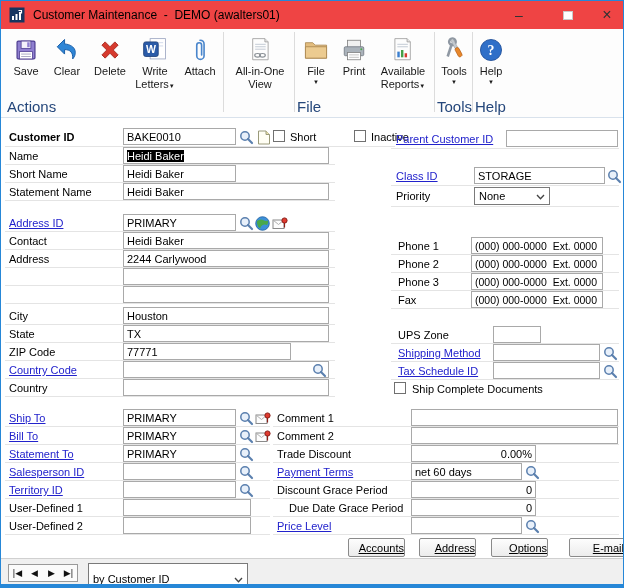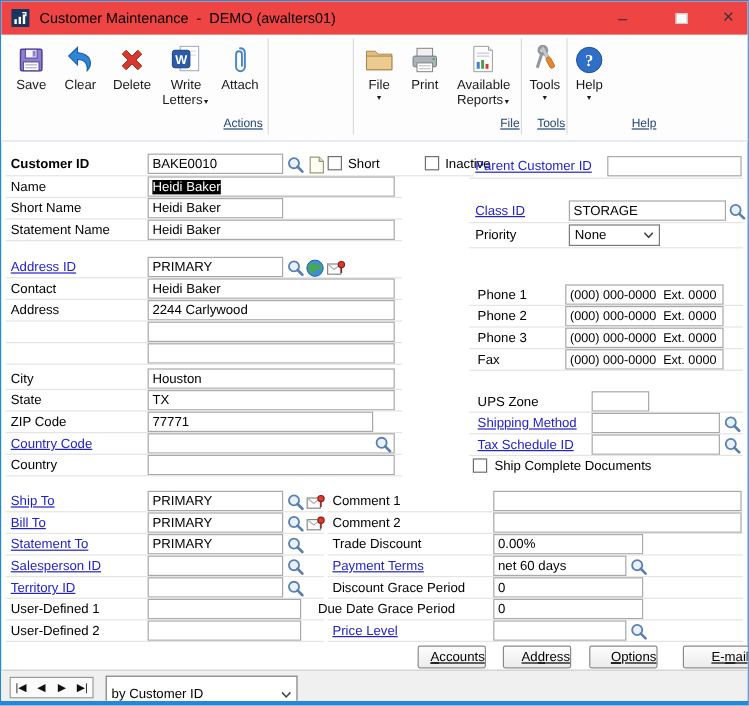--- a/index.html
+++ b/index.html
@@ -15,28 +15,28 @@
   .title{ position:absolute; left:32px; top:7px; font-size:12px; color:#000; white-space:pre; }
   .wctl{ position:absolute; top:0; width:30px; height:28px; display:flex; align-items:center; justify-content:center; font-size:14px; color:#333; cursor:pointer; }
   .maxbox{ width:10px; height:9px; border:1px solid #c9c9c9; background:#fff; }
   
   .toolbar{ position:absolute; left:0; top:28px; width:100%; height:89px; background:#fdfdfd; border-bottom:1px solid #d9e2ec; }
   .tsep{ position:absolute; top:3px; height:80px; width:1px; background:#dcdcdc; }
   .tbtn{ position:absolute; top:4px; display:flex; flex-direction:column; align-items:center; cursor:pointer; }
   .ticon{ height:30px; display:flex; align-items:flex-end; justify-content:center; margin-bottom:2px; }
   .tlbl{ font-size:11px; line-height:13px; color:#1a1a1a; white-space:nowrap; }
   .tarrow{ font-size:6px; color:#1a1a1a; line-height:8px; }
-  .tgrouplbl{ position:absolute; top:69px; font-size:10px; color:#25477b; text-align:right;text-decoration:underline; }
+  .tgrouplbl{ position:absolute; top:69px; font-size:15px; color:#25477b; text-align:left; }
   
   .lbl{ position:absolute; font-size:11px; color:#000; white-space:nowrap; }
   .bold{ font-weight:bold; }
   .link{ color:#2222cc; text-decoration:underline; cursor:pointer; }
   .field{ position:absolute; height:17px; background:#fff; border:1px solid #a9a9a9; font-size:11px; color:#000;
           display:flex; align-items:center; padding:0 3px; white-space:pre; overflow:hidden; }
-  .num{ }
+  .num{ justify-content:flex-end; }
   .sel{ background:#000; color:#fff; }
   .rowline{ position:absolute; height:1px; background:#e4e4e4; }
   .cb{ position:absolute; width:12px; height:12px; border:1px solid #707070; background:#fff; cursor:pointer; }
   .iconbtn{ position:absolute; width:17px; height:17px; display:flex; align-items:center; justify-content:center; cursor:pointer; }
   .combo{ position:absolute; height:18px; background:#fff; border:1px solid #7a7a7a; font-size:11px;
           display:flex; align-items:center; justify-content:space-between; padding:0 4px; cursor:pointer; }
   
   .fbtn{ position:absolute; top:537px; height:19px; border:1px solid #8a8a8a; border-radius:2px;
          background:linear-gradient(#fdfdfd,#ececec); font-size:11px; display:flex; align-items:center; justify-content:flex-end; cursor:pointer;text-decoration:underline; }
   .fbtn .key{ text-decoration:underline; }
@@ -112,20 +112,35 @@
     </div>
     <div class="tbtn" style="left:178px;width:42px">
       <span class="ticon">
           <svg width="26" height="26" viewBox="0 0 32 32">
             <path d="M16 4 C19.5 4 21 6.5 21 9 L21 23 C21 25.5 19 27.5 16.5 27.5 C14 27.5 12 25.5 12 23 L12 10 C12 8.3 13.3 7 15 7 C16.7 7 18 8.3 18 10 L18 22" fill="none" stroke="#4a86cc" stroke-width="2" stroke-linecap="round"></path>
           </svg>
         </span>
       <span class="tlbl">Attach</span>
     </div>
     <div class="tsep" style="left:222px"></div>
+    <div class="tbtn" style="left:228px;width:62px">
+      <span class="ticon">
+          <svg width="26" height="26" viewBox="0 0 32 32">
+            <path d="M7 2 L22 2 L26 6 L26 28 L7 28 Z" fill="#fdfdfd" stroke="#9a9a9a"></path>
+            <path d="M22 2 L22 6 L26 6" fill="#e8e8e8" stroke="#9a9a9a"></path>
+            <line x1="10" y1="9" x2="23" y2="9" stroke="#b8c0cc"></line>
+            <line x1="10" y1="12" x2="23" y2="12" stroke="#b8c0cc"></line>
+            <line x1="10" y1="15" x2="23" y2="15" stroke="#b8c0cc"></line>
+            <ellipse cx="13" cy="22.5" rx="3.5" ry="2.2" fill="none" stroke="#8a9096" stroke-width="1.5"></ellipse>
+            <ellipse cx="19" cy="22.5" rx="3.5" ry="2.2" fill="none" stroke="#8a9096" stroke-width="1.5"></ellipse>
+          </svg>
+        </span>
+      <span class="tlbl">All-in-One</span>
+      <span class="tlbl">View</span>
+    </div>
     <div class="tsep" style="left:293px"></div>
     <div class="tbtn" style="left:297px;width:36px">
       <span class="ticon">
           <svg width="26" height="26" viewBox="0 0 32 32">
             <path d="M3 7 L12 7 L15 10 L29 10 L29 26 L3 26 Z" fill="#e3bd7e" stroke="#a8854e"></path>
             <path d="M3 12 L29 12 L29 26 L3 26 Z" fill="#eccb90" stroke="#a8854e"></path>
           </svg>
         </span>
       <span class="tlbl">File</span>
       <span class="tarrow">▼</span>
@@ -264,21 +279,21 @@
 
   <span class="lbl" style="left:8px;top:309px">City</span>
   <div class="field" style="left:122px;top:306px;width:206px"><span>Houston</span></div>
   <div class="rowline" style="left:4px;top:323px;width:330px"></div>
 
   <span class="lbl" style="left:8px;top:327px">State</span>
   <div class="field" style="left:122px;top:324px;width:206px"><span>TX</span></div>
   <div class="rowline" style="left:4px;top:341px;width:330px"></div>
 
   <span class="lbl" style="left:8px;top:345px">ZIP Code</span>
-  <div class="field" style="left:122px;top:342px;width:188px"><span>77771</span></div>
+  <div class="field" style="left:122px;top:342px;width:168px"><span>77771</span></div>
   <div class="rowline" style="left:4px;top:359px;width:330px"></div>
 
   <span class="lbl link" style="left:8px;top:363px">Country Code</span>
   <div class="field" style="left:122px;top:360px;width:206px"><span></span></div>
   <span class="iconbtn" style="left:310px;top:361px">
       <svg width="15" height="15" viewBox="0 0 15 15">
         <circle cx="6" cy="6" r="4.2" fill="#e8f0fa" stroke="#5a7fae" stroke-width="1.5"></circle>
         <line x1="9" y1="9" x2="13" y2="13" stroke="#5a7fae" stroke-width="2.2" stroke-linecap="round"></line>
       </svg>
     </span>
@@ -447,21 +462,21 @@
         <circle cx="6" cy="6" r="4.2" fill="#e8f0fa" stroke="#5a7fae" stroke-width="1.5"></circle>
         <line x1="9" y1="9" x2="13" y2="13" stroke="#5a7fae" stroke-width="2.2" stroke-linecap="round"></line>
       </svg>
     </span>
   <div class="rowline" style="left:272px;top:479px;width:346px"></div>
 
   <span class="lbl" style="left:276px;top:483px">Discount Grace Period</span>
   <div class="field num" style="left:410px;top:480px;width:125px"><span>0</span></div>
   <div class="rowline" style="left:272px;top:497px;width:346px"></div>
 
-  <span class="lbl" style="left:264px;top:501px">Due Date Grace Period</span>
+  <span class="lbl" style="left:288px;top:501px">Due Date Grace Period</span>
   <div class="field num" style="left:410px;top:498px;width:125px"><span>0</span></div>
   <div class="rowline" style="left:272px;top:515px;width:346px"></div>
 
   <span class="lbl link" style="left:276px;top:519px">Price Level</span>
   <div class="field" style="left:410px;top:516px;width:111px"><span></span></div>
   <span class="iconbtn" style="left:523px;top:517px">
       <svg width="15" height="15" viewBox="0 0 15 15">
         <circle cx="6" cy="6" r="4.2" fill="#e8f0fa" stroke="#5a7fae" stroke-width="1.5"></circle>
         <line x1="9" y1="9" x2="13" y2="13" stroke="#5a7fae" stroke-width="2.2" stroke-linecap="round"></line>
       </svg>

